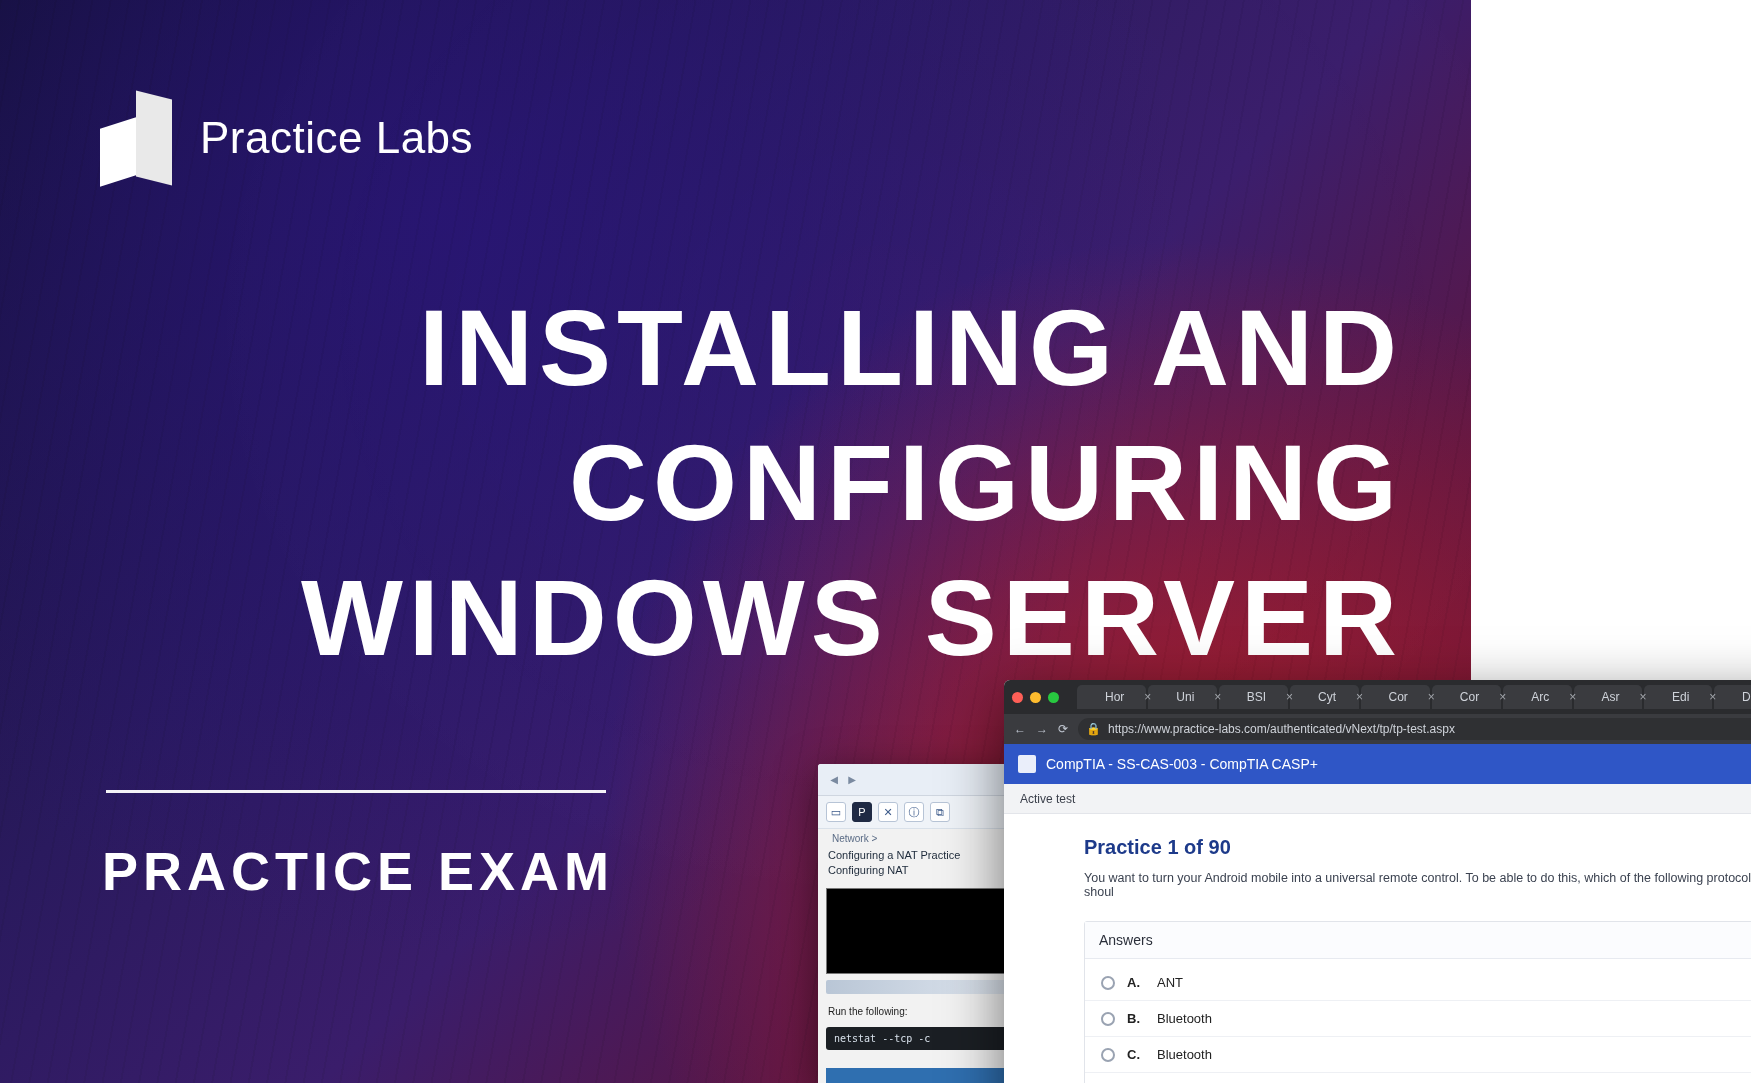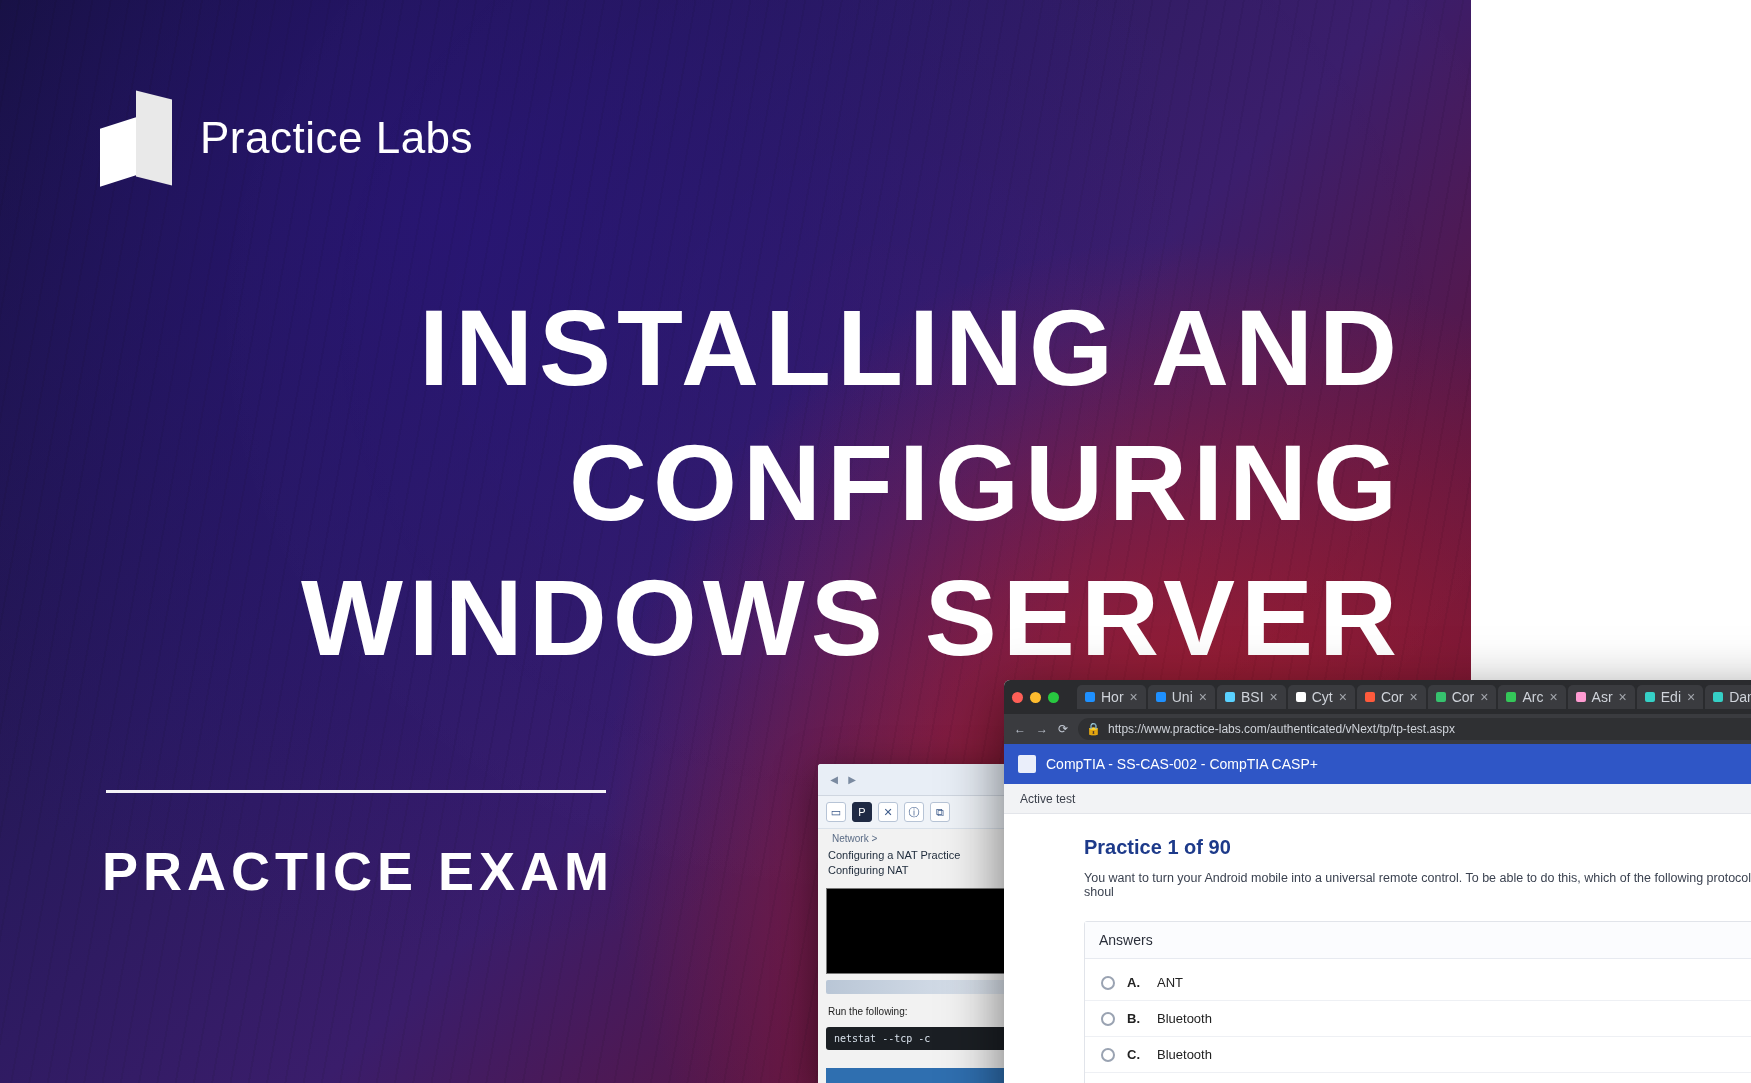--- a/index.html
+++ b/index.html
@@ -48,21 +48,21 @@
   .lab-code { margin:4px 8px; background:#1b1f24; color:#d7e0ea; font-family:ui-monospace,Consolas,monospace; font-size:10px; padding:6px 8px; border-radius:3px; }
   .lab-footer { position:absolute; left:8px; right:8px; bottom:0; height:16px; background:#2f6fb0; }
 
   
   .browser { position:absolute; left:1004px; top:680px; width:860px; height:520px; background:#fff; box-shadow:0 18px 60px rgba(0,0,0,0.55); border-radius:6px 6px 0 0; overflow:hidden; color:#222; }
   .tabstrip { height:34px; background:#2a2b2e; display:flex; align-items:center; padding:0 8px; gap:10px; }
   .traffic { display:flex; gap:7px; margin-right:8px; }
   .traffic span { width:11px; height:11px; border-radius:50%; display:inline-block; }
   .traffic .r{background:#ff5f57;} .traffic .y{background:#febc2e;} .traffic .g{background:#28c840;}
   .tabs { display:flex; gap:2px; flex:1; overflow:hidden; }
-  .tab { height:24px; min-width:60px; padding:10px 8px; border-radius:5px 5px 0 0; background:#3a3b3f; color:#cfd3da; font-size:14px; display:flex; align-items:center; gap:6px; white-space:nowrap; }
+  .tab { height:24px; min-width:60px; padding:10px 8px; border-radius:5px 5px 0 0; background:#3a3b3f; color:#cfd3da; font-size:12px; display:flex; align-items:center; gap:20px; white-space:nowrap; }
   .tab .fav { width:10px; height:10px; border-radius:2px; display:inline-block; }
   .addr { height:30px; background:#3a3b3f; display:flex; align-items:center; gap:10px; padding:0 10px; color:#cfd3da; font-size:12px; }
   .addr .nav { display:flex; gap:10px; color:#bfc5cf; }
   .addr .url { flex:1; background:#2f3033; height:22px; border-radius:11px; display:flex; align-items:center; gap:8px; padding:0 10px; }
   .addr .lock { width:12px; height:12px; display:inline-flex; align-items:center; justify-content:center; color:#cfd3da;}
   .appbar { height:40px; background:#2f56c6; color:#fff; display:flex; align-items:center; padding:0 14px; font-size:14px; justify-content:space-between; }
   .appbar .left { display:flex; align-items:center; gap:10px; }
   .appbar .logo { width:18px; height:18px; background:#fff; opacity:0.9; border-radius:2px; }
   .crumb { height:30px; background:#f2f3f5; border-bottom:1px solid #e3e5ea; display:flex; align-items:center; padding:0 16px; font-size:12px; color:#3a3f4a; }
   .content { padding:22px 80px; }
@@ -193,21 +193,21 @@
         <span>⟳</span>
       </div>
       <div class="url">
         <span class="lock">🔒</span>
         <span>https://www.practice-labs.com/authenticated/vNext/tp/tp-test.aspx</span>
       </div>
     </div>
     <div class="appbar">
       <div class="left">
         <span class="logo"></span>
-        <span>CompTIA - SS-CAS-002 - CompTIA CASP+</span>
+        <span>CompTIA - SS-CAS-003 - CompTIA CASP+</span>
       </div>
 
     </div>
     <div class="crumb">Active test</div>
     <div class="content">
       <div class="qtitle">
         <span>Practice</span>
         <span class="bold">1</span>
         <span>of</span>
         <span class="bold">90</span>

